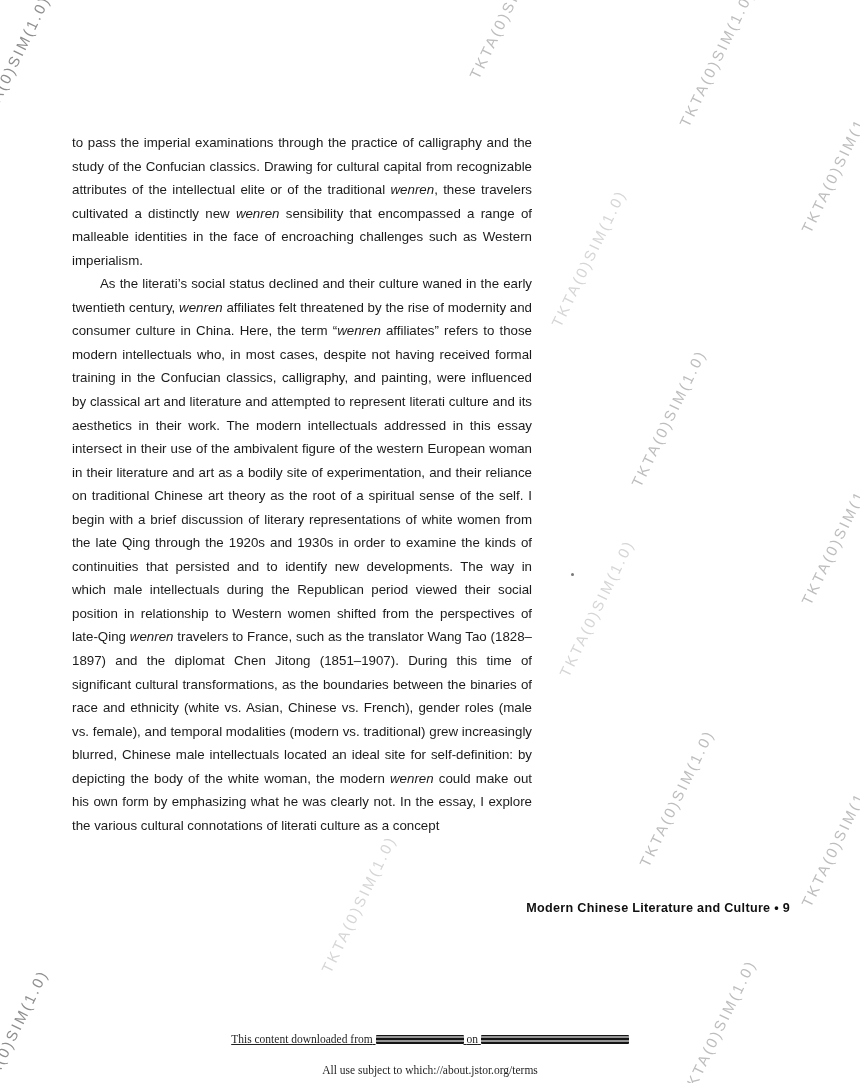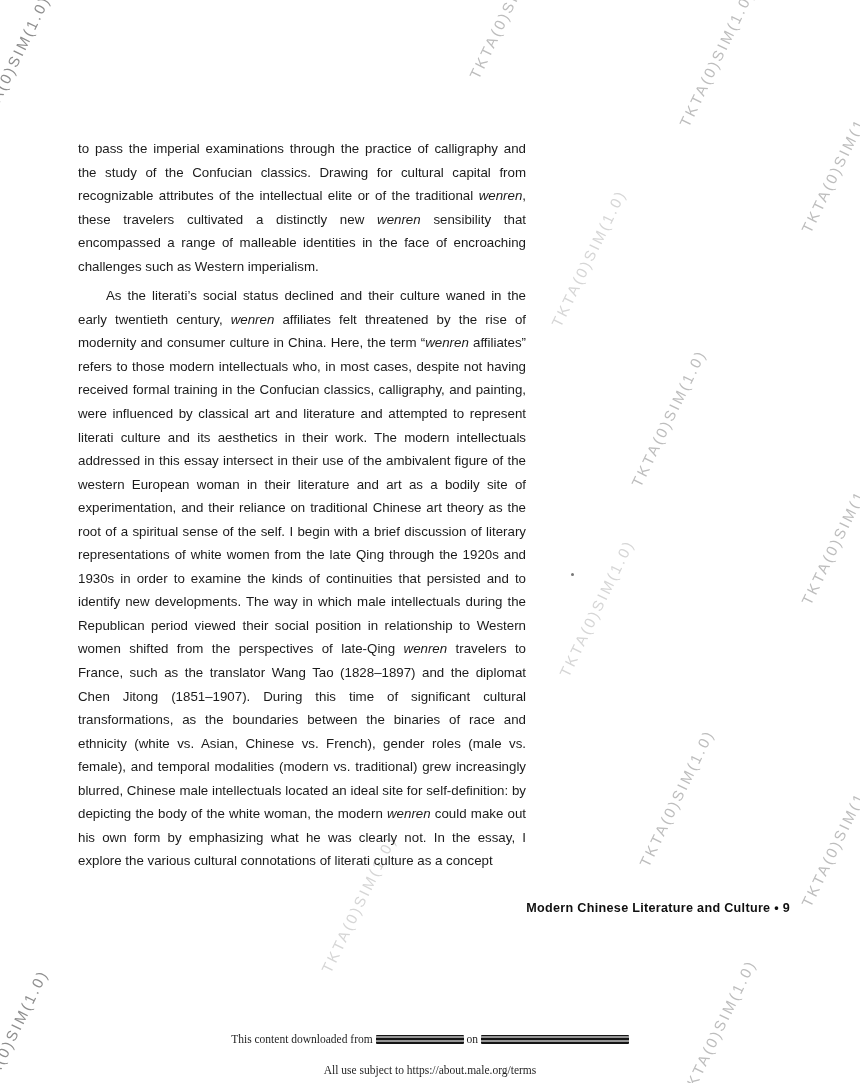--- a/index.html
+++ b/index.html
@@ -16,21 +16,21 @@
   .article {
     position: absolute;
     left: 72px;
     top: 131px;
     width: 460px;
     color: #1b1b1b;
     font-size: 13.3px;
     line-height: 23.55px;
     text-align: justify;
   }
-  .para { margin: 6px; }
+  .para { margin: 0; }
   .para.indent { text-indent: 28px; }
   .it { font-style: italic; }
 
   
   .footer-line {
     position: absolute;
     top: 901px;
     right: 70px;
     font-size: 12.6px;
     font-weight: bold;
@@ -43,21 +43,21 @@
   .jstor {
     position: absolute;
     left: 0;
     width: 100%;
     text-align: center;
     font-family: "Liberation Serif", serif;
     color: #1f1f1f;
     font-size: 11.5px;
     line-height: 14px;
   }
-  .jstor-line1 { top: 1032px; }
+  .jstor-line1 { top: 1032px; text-decoration: underline; }
   .jstor-line2 { top: 1063px; }
   .redact {
     display: inline-block;
     height: 9px;
     border-radius: 1px;
     background: repeating-linear-gradient(0deg, #141414 0 2px, rgba(20,20,20,0.45) 2px 4px);
     transform: translateY(1px);
   }
   .redact.ip { width: 88px; }
   .redact.date { width: 148px; }
@@ -126,15 +126,15 @@
   <div class="speck"></div>
 
   <div class="footer-line">Modern Chinese Literature and Culture • 9</div>
 
   <div class="jstor jstor-line1">
     <span>This content downloaded from</span>
     <span class="redact ip"></span>
     <span>on</span>
     <span class="redact date"></span>
   </div>
-  <div class="jstor jstor-line2">All use subject to https://about.male.org/terms</div>
+  <div class="jstor jstor-line2">All use subject to which://about.jstor.org/terms</div>
 
 </div>
 
 </body></html>

